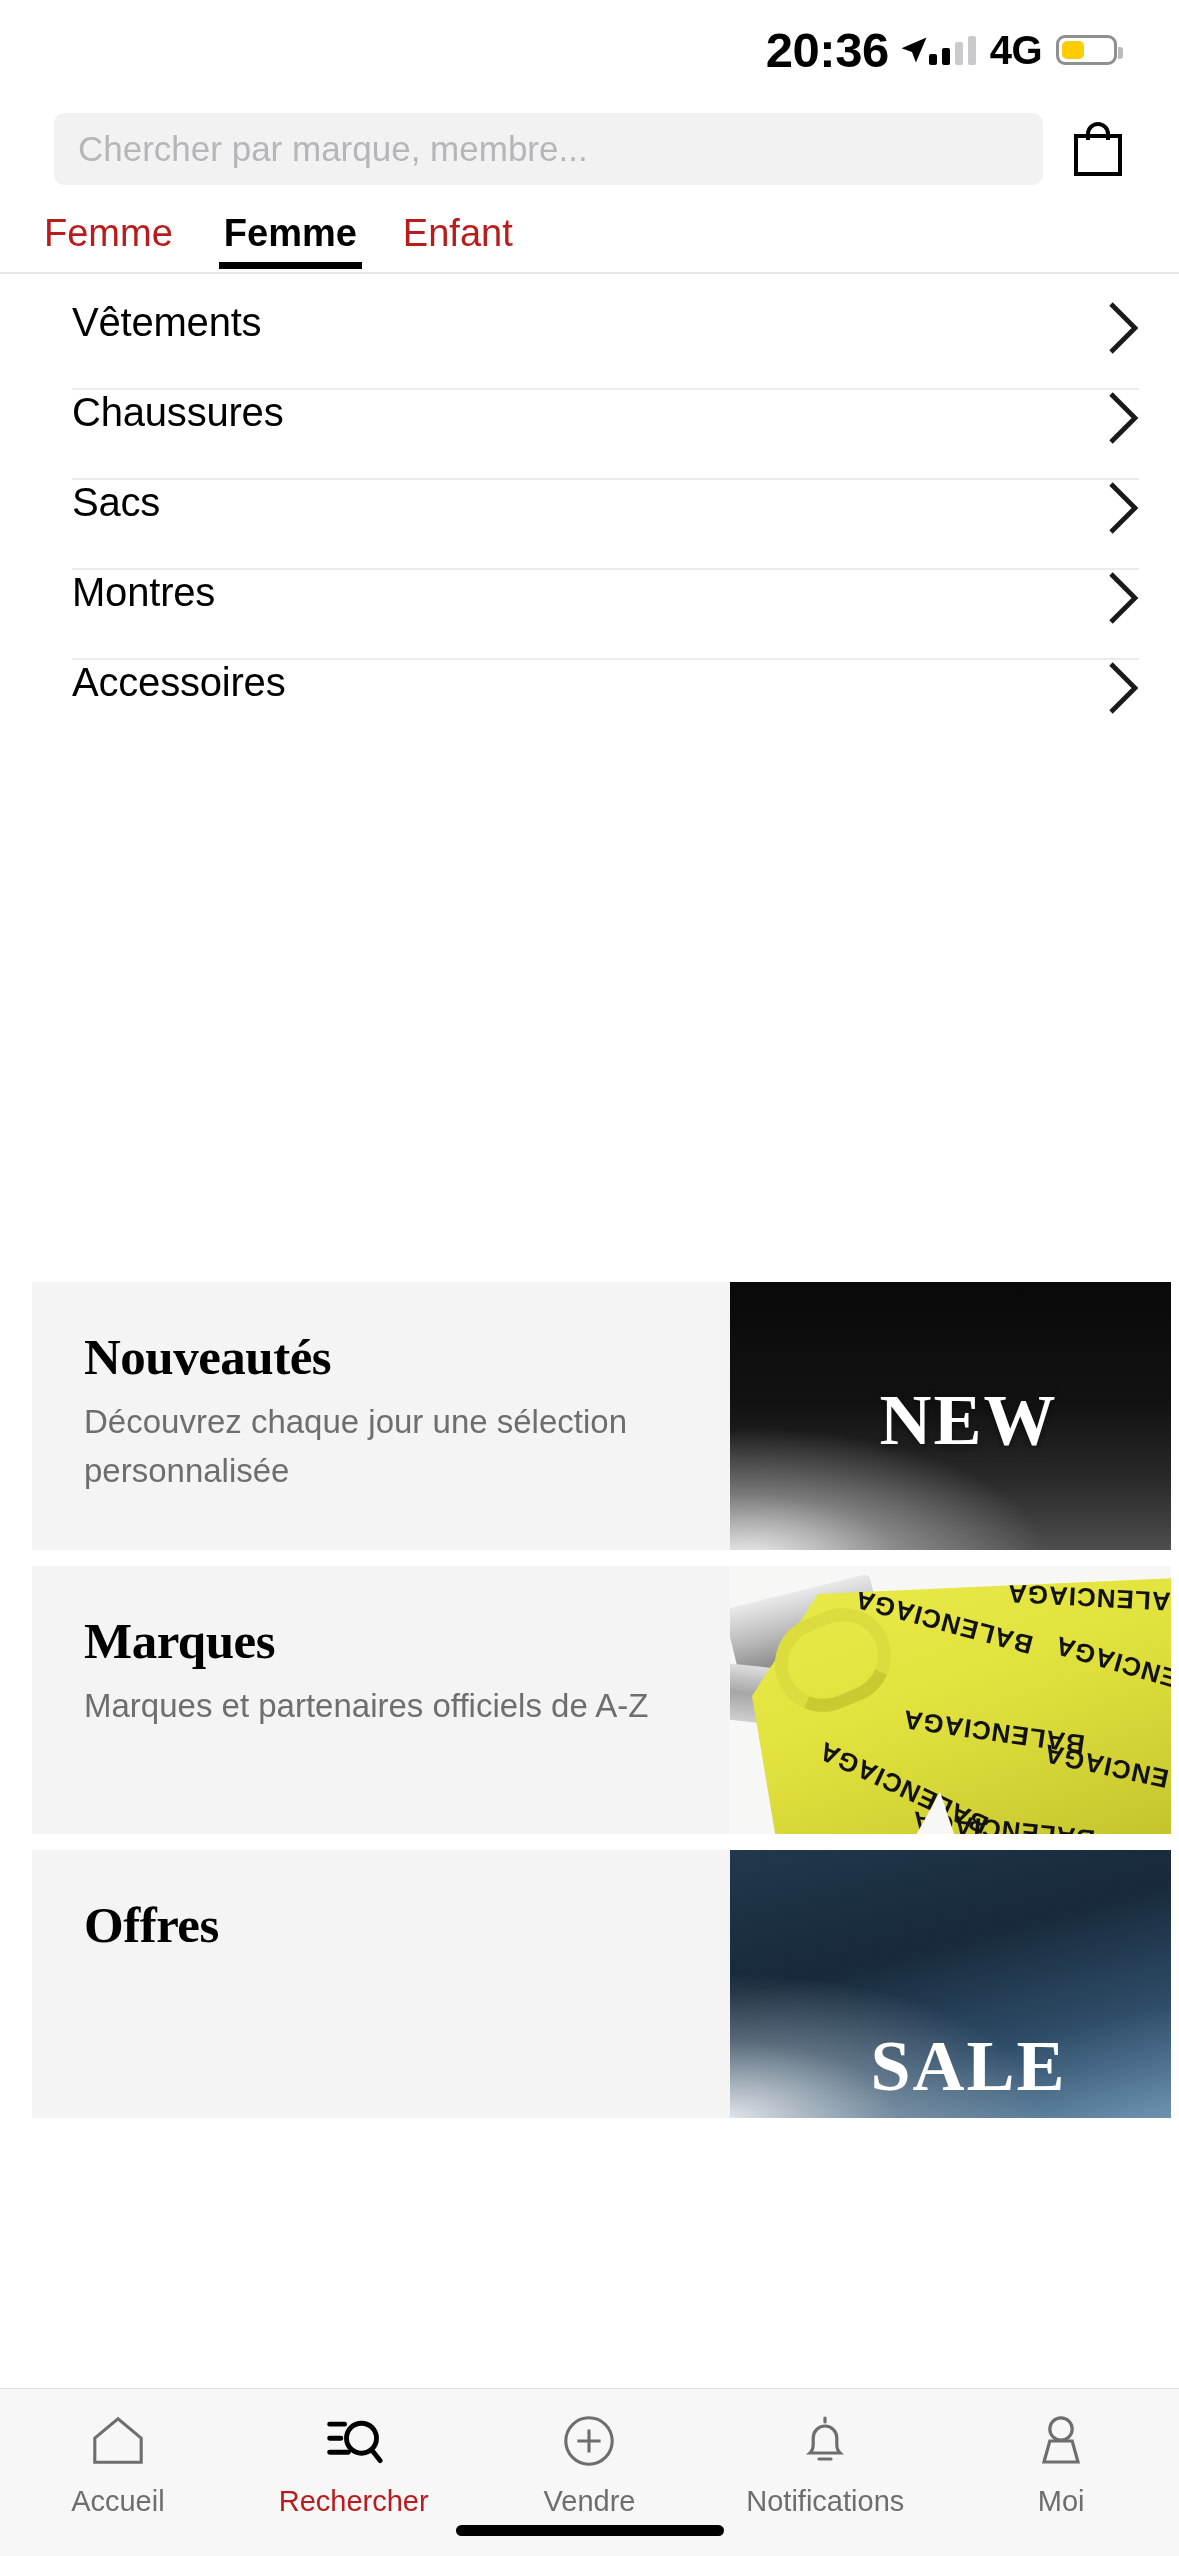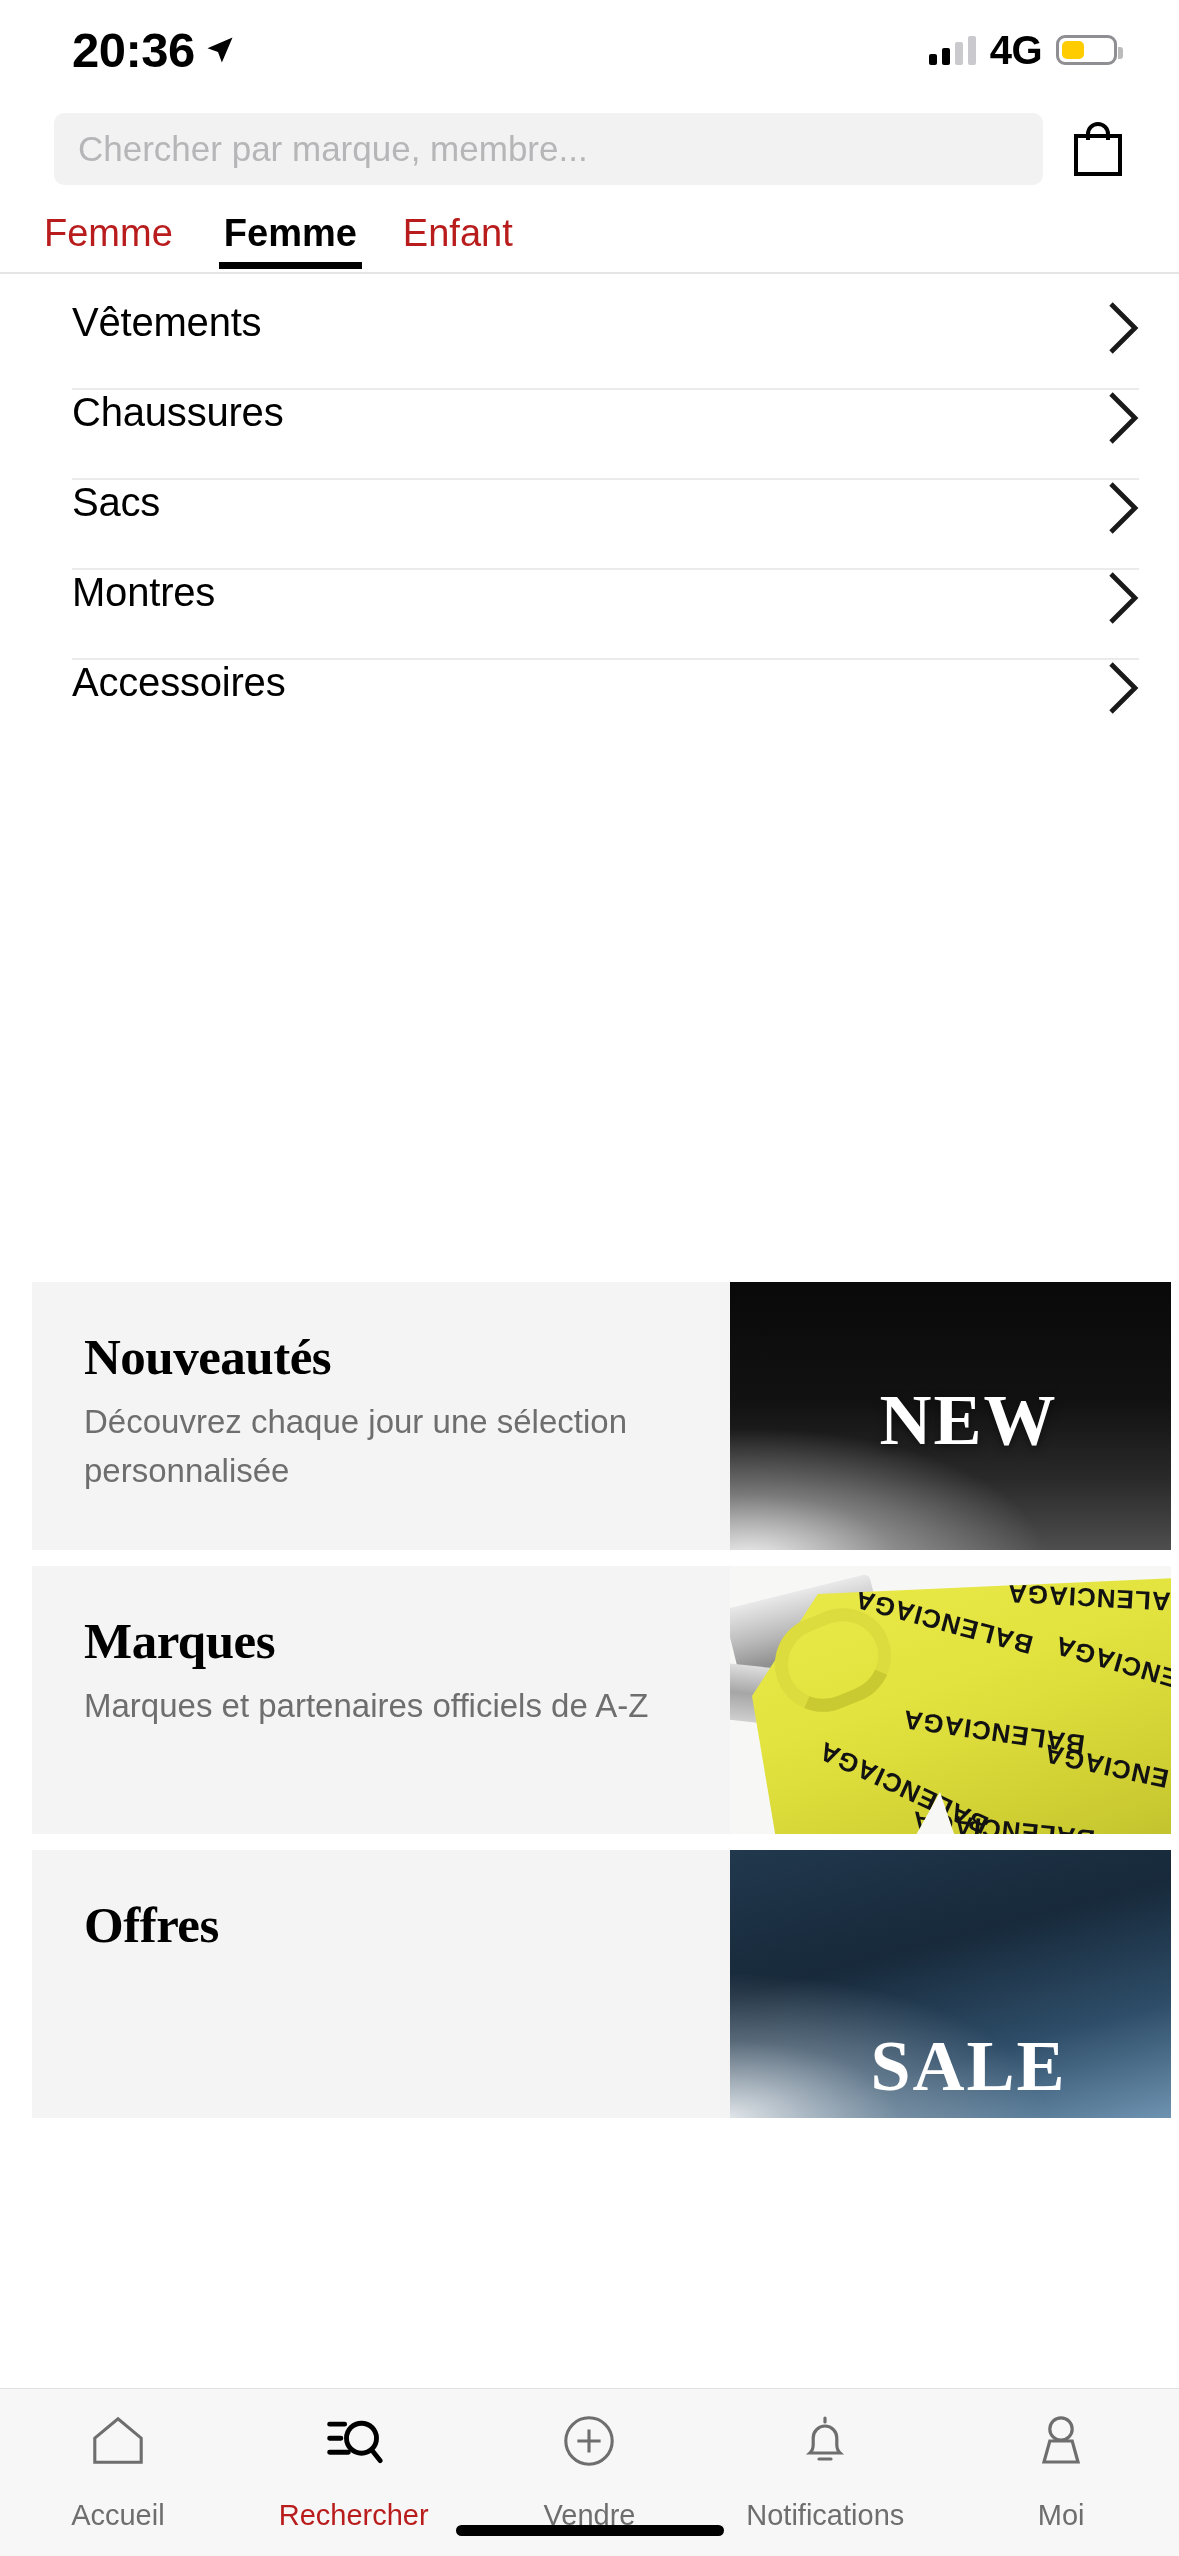--- a/index.html
+++ b/index.html
@@ -7,21 +7,21 @@
     width:1179px; height:2556px;
     background:#ffffff;
     font-family:"Liberation Sans", sans-serif;
     overflow:hidden;
   }
   .phone { position:relative; width:1179px; height:2556px; background:#fff; }
 
   
   .statusbar {
     position:absolute; top:0; left:0; width:1179px; height:100px;
-    display:flex; align-items:center; justify-content:space-between;
+    display:flex; align-items:center; justify-content:flex-end;
     padding:0 62px 0 72px;
   }
   .sb-left { display:flex; align-items:center; gap:10px; }
   .sb-time { font-size:49px; font-weight:600; color:#000; letter-spacing:-0.5px; }
   .sb-loc { width:30px; height:30px; display:block; }
   .sb-right { display:flex; align-items:center; gap:14px; }
   .bars { display:flex; align-items:flex-end; gap:5px; height:30px; }
   .bars i { display:block; width:8px; border-radius:2px; background:#c9c9ce; }
   .bars i.on { background:#000; }
   .bars i:nth-child(1){ height:11px; }
@@ -192,21 +192,21 @@
     font-family:"Liberation Serif", serif; font-weight:bold; color:#fff;
     font-size:72px; letter-spacing:2px; transform:translate(18px,-10px);
   }
 
   
   .tabbar {
     position:absolute; left:0; bottom:0; width:1179px; height:168px;
     background:#f7f7f7; border-top:1px solid #e2e2e2;
     display:flex; align-items:flex-start; padding-top:22px;
   }
-  .navitem { flex:1; display:flex; flex-direction:column; align-items:center; gap:28px; }
+  .navitem { flex:1; display:flex; flex-direction:column; align-items:center; gap:14px; }
   .navicon { height:60px; display:flex; align-items:center; justify-content:center; }
   .navicon svg { display:block; }
   .navlabel { font-size:29px; color:#6e6e6e; }
   .navitem.active .navlabel { color:#b91c1c; font-weight:normal; }
   .homebar {
     position:absolute; left:50%; bottom:20px; transform:translateX(-50%);
     width:268px; height:11px; background:#000; border-radius:6px;
   }
 </style>
 </head>

